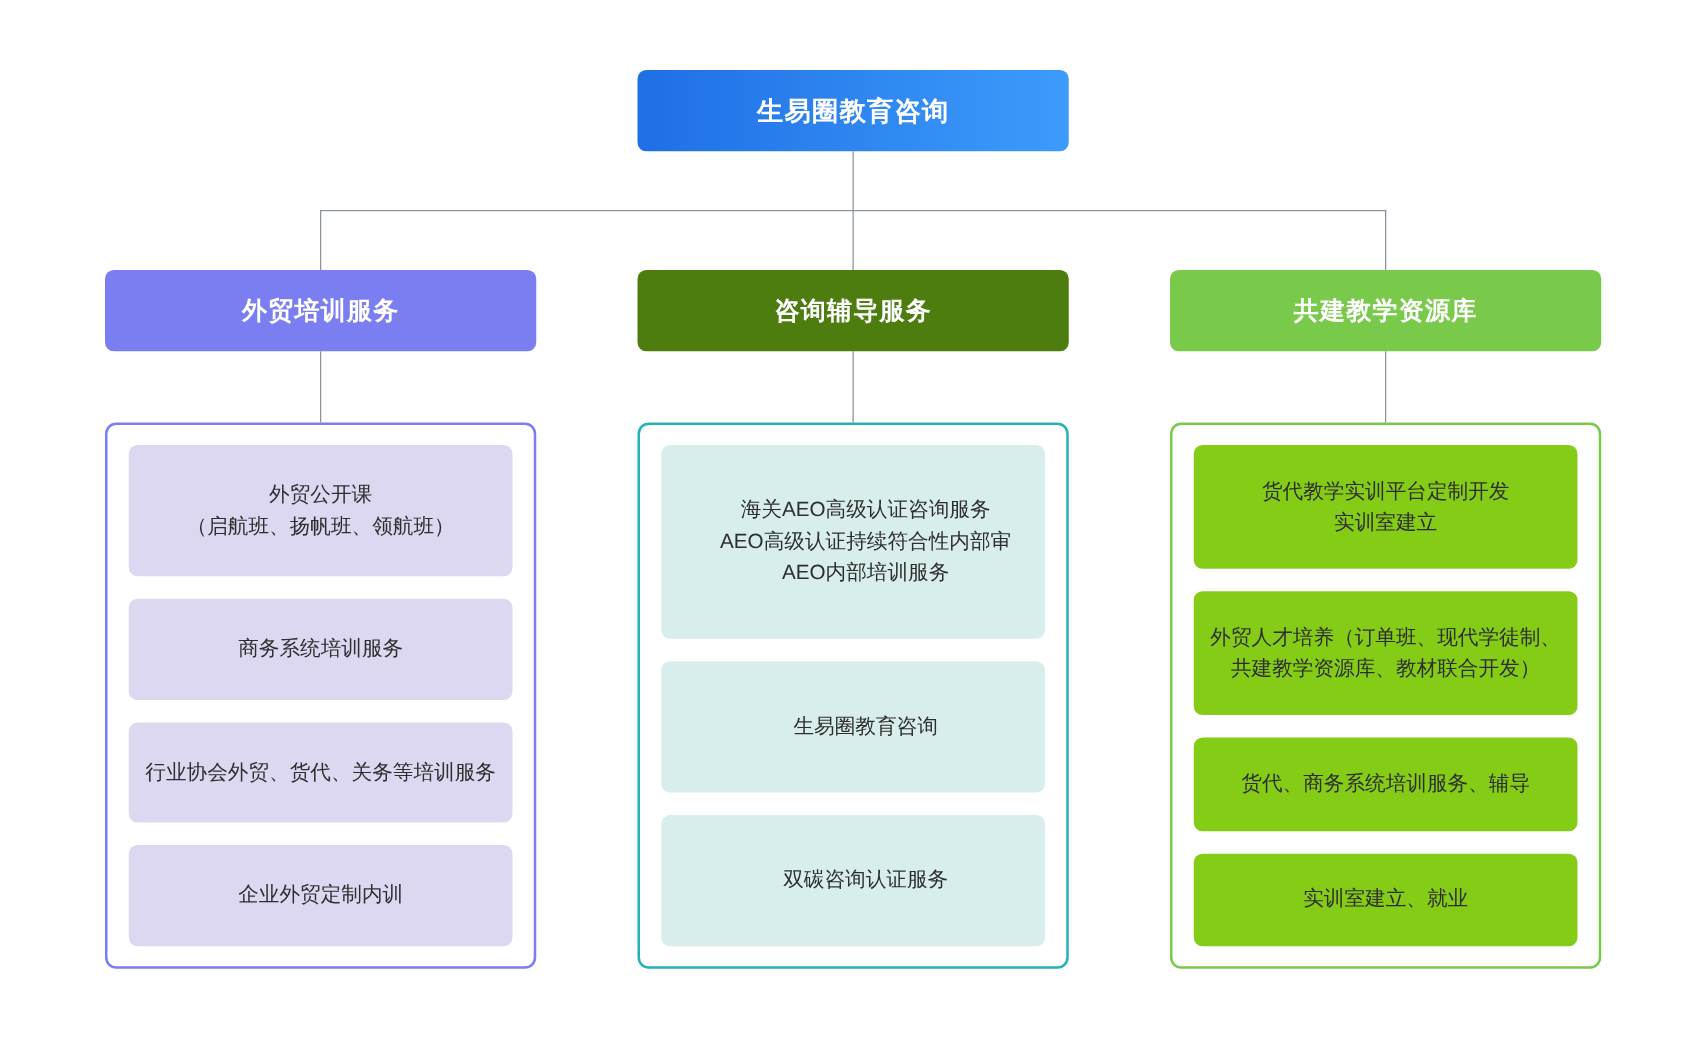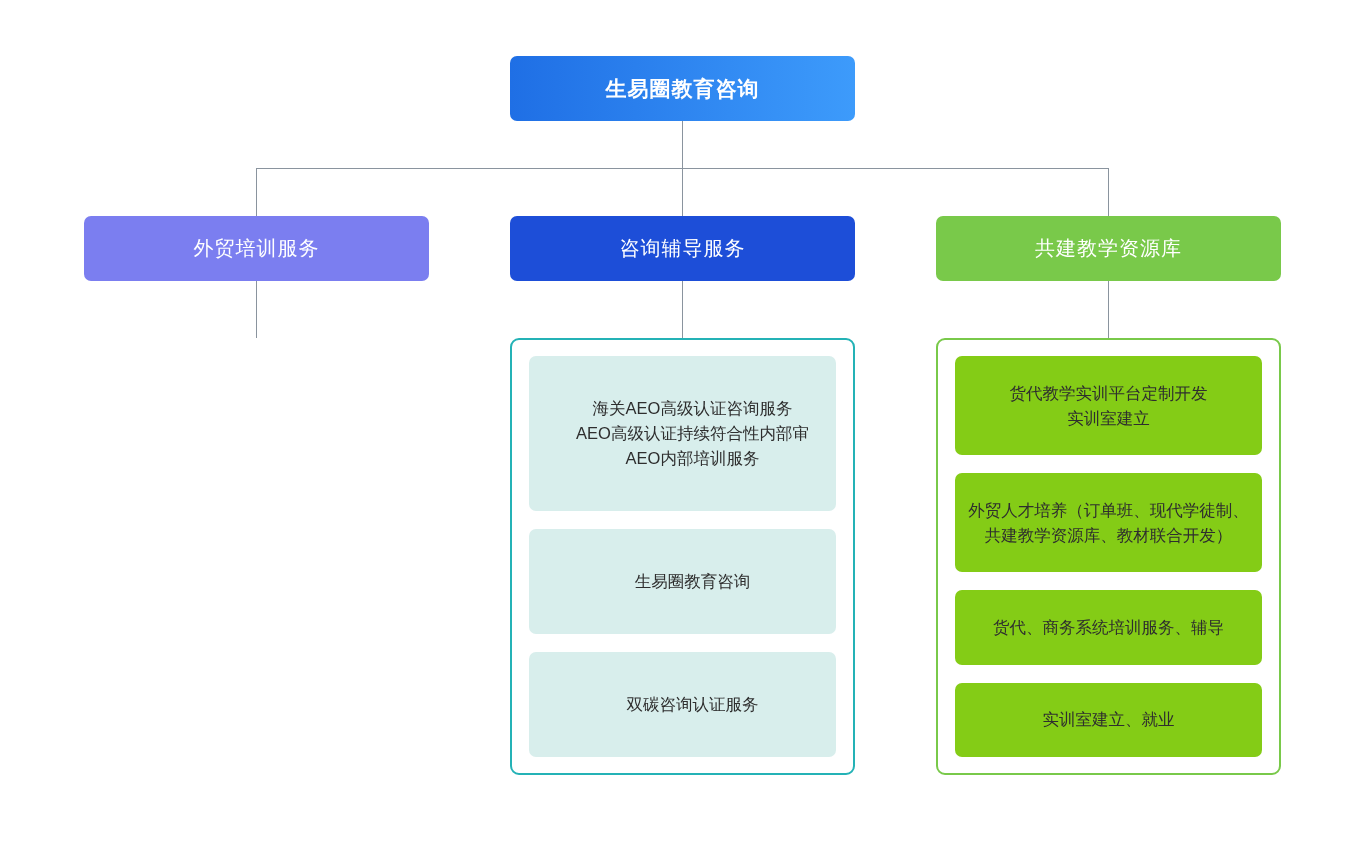--- a/index.html
+++ b/index.html
@@ -73,21 +73,21 @@
     height: 65px;
     border-radius: 7px;
     display: flex;
     align-items: center;
     justify-content: center;
     box-sizing: border-box;
   }
   .col-header-label {
     color: #ffffff;
     font-size: 20px;
-    font-weight: normal;
+    font-weight: bold;
     letter-spacing: 1px;
     white-space: nowrap;
   }
 
   .col-gap { height: 57px; }
 
   .col-body {
     border: 2px solid;
     border-radius: 9px;
     background: #ffffff;
@@ -117,21 +117,21 @@
     line-height: 1.5;
     white-space: pre-line;
   }
 
   
   .col-0 .col-header { background: #7b7ef0; }
   .col-0 .col-body   { border-color: #7b7ef0; }
   .col-0 .item-card  { background: #ddd8f2; }
 
   
-  .col-1 .col-header { background: #1d4ed8; }
+  .col-1 .col-header { background: #4d7c0f; }
   .col-1 .col-body   { border-color: #24b2b6; }
   .col-1 .item-card  { background: #d8eeec; padding-left: 32px; }
 
   
   .col-2 .col-header { background: #79c94a; }
   .col-2 .col-body   { border-color: #79c94a; }
   .col-2 .item-card  { background: #84cc16; }
 </style>
 </head>
 <body>
@@ -155,20 +155,35 @@
 
   <div class="root-node">
     <span class="root-label">生易圈教育咨询</span>
   </div>
 
   <div class="column col-0">
     <div class="col-header">
       <span class="col-header-label">外贸培训服务</span>
     </div>
     <div class="col-gap"></div>
+    <div class="col-body">
+      <div class="item-card">
+        <span class="item-text">外贸公开课
+（启航班、扬帆班、领航班）</span>
+      </div>
+      <div class="item-card">
+        <span class="item-text">商务系统培训服务</span>
+      </div>
+      <div class="item-card">
+        <span class="item-text">行业协会外贸、货代、关务等培训服务</span>
+      </div>
+      <div class="item-card">
+        <span class="item-text">企业外贸定制内训</span>
+      </div>
+    </div>
   </div>
 
   <div class="column col-1">
     <div class="col-header">
       <span class="col-header-label">咨询辅导服务</span>
     </div>
     <div class="col-gap"></div>
     <div class="col-body">
       <div class="item-card">
         <span class="item-text">海关AEO高级认证咨询服务

